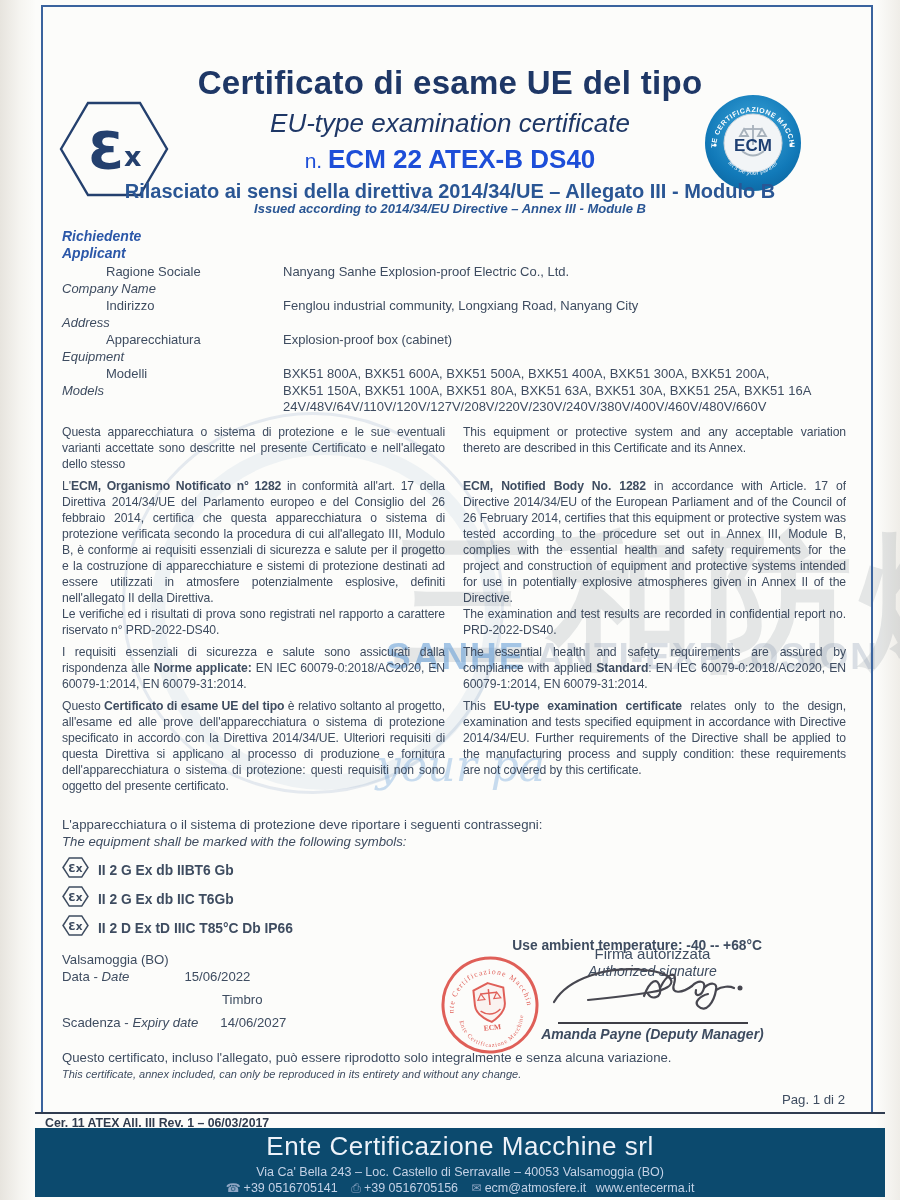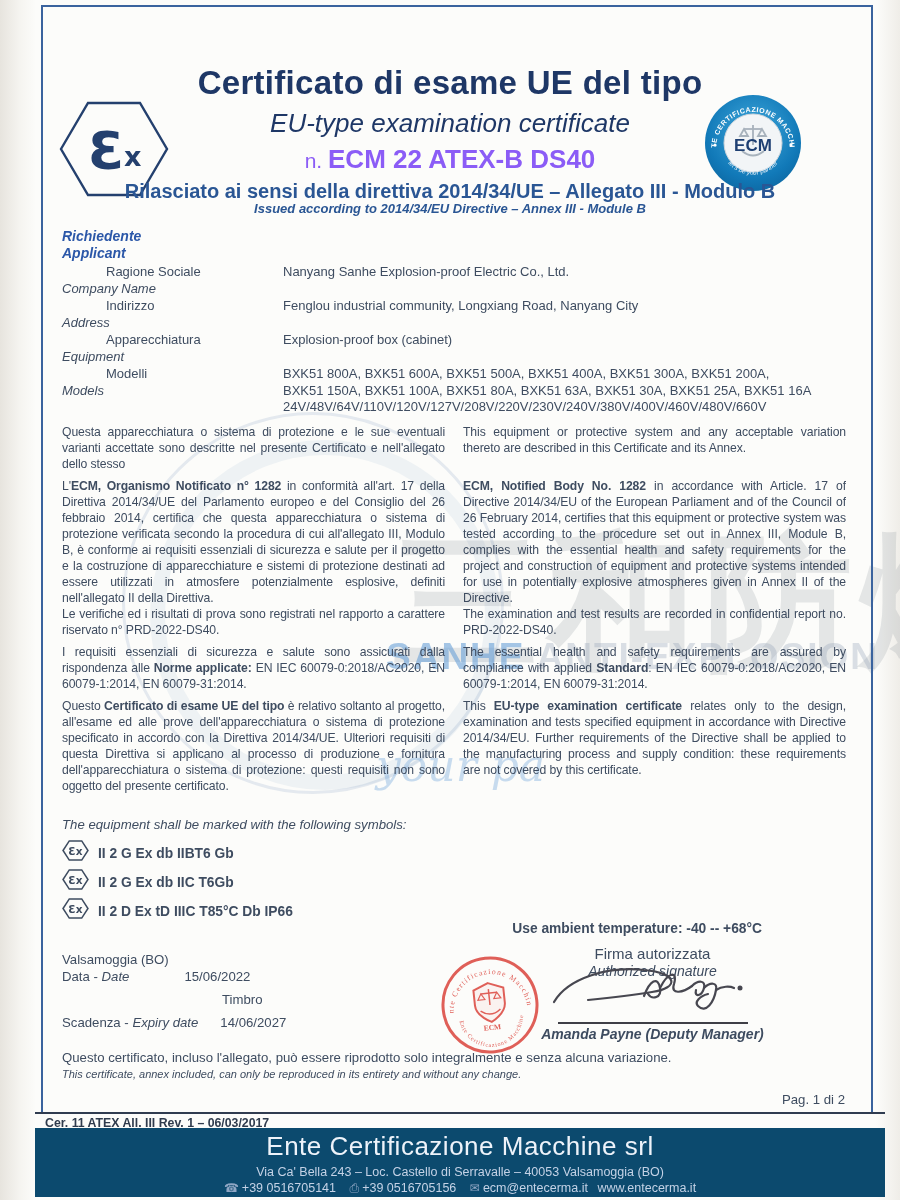--- a/index.html
+++ b/index.html
@@ -35,21 +35,21 @@
   .wm-sanhe .s1{color:rgba(105,160,215,.60);}
   .wm-sanhe .s2{color:rgba(150,165,185,.34);}
   .wm-script{left:376px;top:740px;font-size:44px;font-style:italic;
     color:rgba(135,180,225,.45);font-family:"DejaVu Serif",serif;}
 
   
   .title-it{left:0;right:0;top:64px;text-align:center;font-size:33px;font-weight:600;
     color:#1e3766;letter-spacing:.3px;}
   .title-en{left:0;right:0;top:108px;text-align:center;font-size:26px;font-style:italic;
     font-weight:500;color:#1e3766;}
-  .certline{left:0;right:0;top:144px;text-align:center;color:#8b5cf6;font-size:21px;}
+  .certline{left:0;right:0;top:144px;text-align:center;color:#1d4ed8;font-size:21px;}
   .certline .num{font-size:26px;font-weight:bold;}
   .dir-it{left:0;right:0;top:180px;text-align:center;font-size:20px;font-weight:bold;color:#2a5694;}
   .dir-en{left:0;right:0;top:201px;text-align:center;font-size:13px;font-weight:bold;
     font-style:italic;color:#2a5694;}
 
   
   .app-h{left:62px;font-size:14px;font-weight:bold;font-style:italic;color:#2b57a8;}
   .lab{left:62px;font-size:13px;position:absolute;margin-left:44px;}
   .labi{left:62px;font-size:13px;font-style:italic;position:absolute;}
   .val{left:283px;font-size:13px;position:absolute;white-space:nowrap;}
@@ -196,20 +196,21 @@
       <div class="pcell"><span>I requisiti essenziali di sicurezza e salute sono assicurati dalla rispondenza alle </span><span class="b">Norme applicate:</span><span> EN IEC 60079-0:2018/AC2020, EN 60079-1:2014, EN 60079-31:2014.</span></div>
       <div class="pcell"><span>The essential health and safety requirements are assured by compliance with applied </span><span class="b">Standard</span><span>: EN IEC 60079-0:2018/AC2020, EN 60079-1:2014, EN 60079-31:2014.</span></div>
     </div>
     <div class="prow">
       <div class="pcell"><span>Questo </span><span class="b">Certificato di esame UE del tipo</span><span> è relativo soltanto al progetto, all'esame ed alle prove dell'apparecchiatura o sistema di protezione specificato in accordo con la Direttiva 2014/34/UE. Ulteriori requisiti di questa Direttiva si applicano al processo di produzione e fornitura dell'apparecchiatura o sistema di protezione: questi requisiti non sono oggetto del presente certificato.</span></div>
       <div class="pcell"><span>This </span><span class="b">EU-type examination certificate</span><span> relates only to the design, examination and tests specified equipment in accordance with Directive 2014/34/EU. Further requirements of the Directive shall be applied to the manufacturing process and supply condition: these requirements are not covered by this certificate.</span></div>
     </div>
   </div>
 
 <div id="marking">
+  <div class="mk-it">L'apparecchiatura o il sistema di protezione deve riportare i seguenti contrassegni:</div>
   <div class="mk-en">The equipment shall be marked with the following symbols:</div>
   <div id="symlist">
   <div class="symline">
     <svg width="27" height="23" viewBox="0 0 28 24">
       <polygon points="1,12 7.5,2 20.5,2 27,12 20.5,22 7.5,22" fill="none" stroke="#3e4c60" stroke-width="1.6"></polygon>
       <text x="6.5" y="16.5" font-size="11" font-weight="bold" fill="#3e4c60" font-family="DejaVu Sans, sans-serif">Ɛx</text>
     </svg>
     <span class="symtext">II 2 G Ex db IIBT6 Gb</span>
   </div>
 
@@ -281,16 +282,16 @@
 <div class="abs note-en">This certificate, annex included, can only be reproduced in its entirety and without any change.</div>
 <div class="abs pag">Pag. 1 di 2</div>
 <div class="abs docref">Cer. 11 ATEX All. III Rev. 1 – 06/03/2017</div>
 
 <div id="footerbar">
   <div class="ft-company">Ente Certificazione Macchine srl</div>
   <div class="ft-address">Via  Ca' Bella 243 – Loc. Castello di Serravalle – 40053 Valsamoggia (BO)</div>
   <div class="ft-contact">
     <span class="ft-icon" style="margin-left:0">☎</span><span>+39 0516705141</span>
     <span class="ft-icon">⎙</span><span>+39 0516705156</span>
-    <span class="ft-icon">✉</span><span>ecm@entecerma.it</span>
+    <span class="ft-icon">✉</span><span>ecm@atmosfere.it</span>
     <span style="margin-left:6px">www.entecerma.it</span>
   </div>
 </div>
 
 </body></html>

